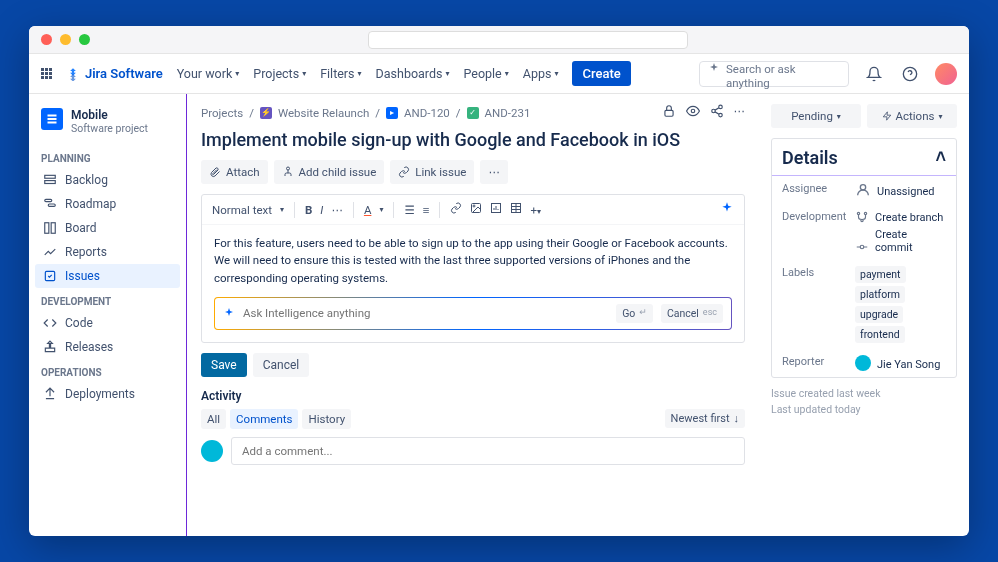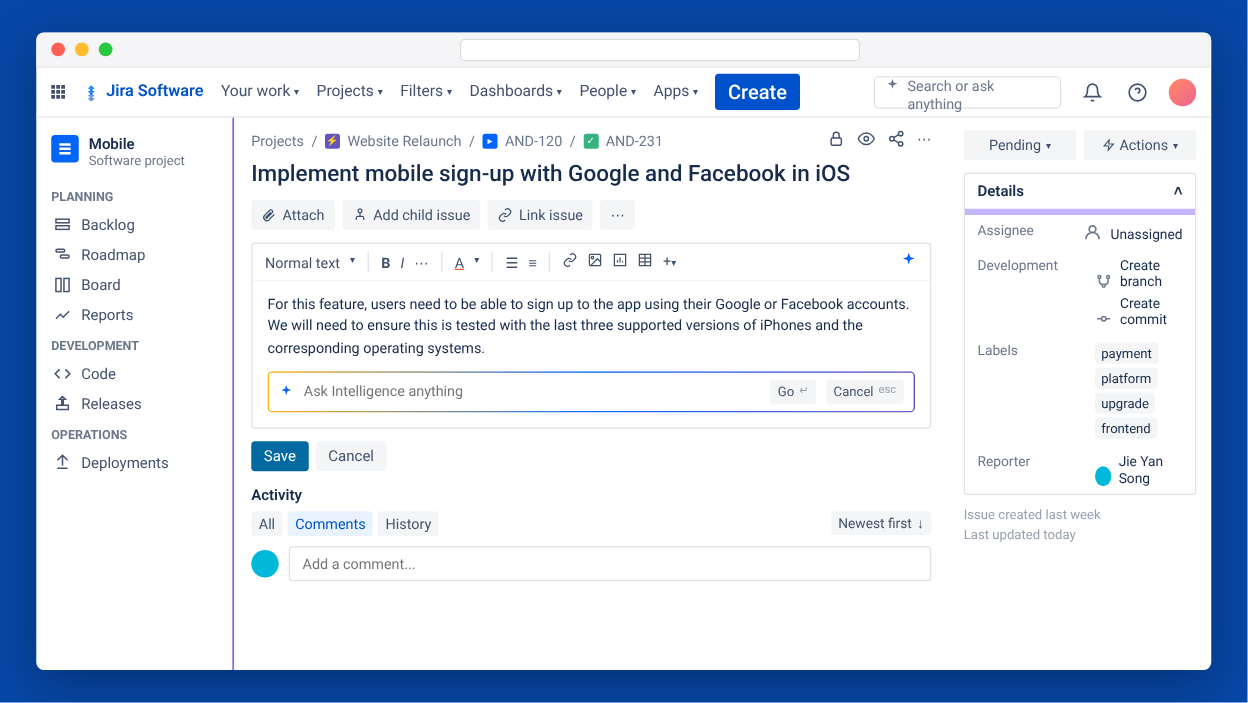--- a/index.html
+++ b/index.html
@@ -10,21 +10,21 @@
 .dred{background:#ff5f57}.dye{background:#febc2e}.dgr{background:#28c840}
 .titlebar .url{flex:1;display:flex;justify-content:center}
 .titlebar .url span{background:#fff;border:1px solid #ddd;height:18px;width:320px;border-radius:4px}
 .topnav{height:40px;border-bottom:1px solid #e5e5e5;display:flex;align-items:center;padding:0 12px;gap:14px;font-size:12.5px;color:#42526e}
 .apps-icon{display:grid;grid-template-columns:repeat(3,3px);grid-template-rows:repeat(3,3px);gap:1px}
 .apps-icon span{background:#42526e;width:3px;height:3px}
 .brand{display:flex;align-items:center;gap:5px;color:#0052cc;font-weight:600;font-size:13px}
 .brand svg{width:14px;height:14px}
 .navitem{display:flex;align-items:center;gap:3px;cursor:pointer}
 .caret{font-size:8px}
-.create-btn{background:#0052cc;color:#fff;border:none;padding:5px 10px;border-radius:3px;font-size:16px;font-weight:500;cursor:pointer}
+.create-btn{background:#0052cc;color:#fff;border:none;padding:5px 10px;border-radius:3px;font-size:13px;font-weight:500;cursor:pointer}
 .spacer{flex:1}
 .search{border:1px solid #dfe1e6;border-radius:4px;height:26px;width:150px;display:flex;align-items:flex-start;padding:0 8px;gap:6px;font-size:11.5px;color:#6b778c}
 .icbtn{width:22px;height:22px;display:flex;align-items:center;justify-content:center;color:#42526e;cursor:pointer}
 .avatar{width:22px;height:22px;border-radius:50%;background:linear-gradient(135deg,#ff8a65,#f06292)}
 .body{flex:1;display:flex;overflow:hidden}
 .sidebar{width:158px;border-right:1px solid #6d28d9;padding:10px 6px;font-size:12px;color:#42526e;overflow-y:auto}
 .proj{display:flex;gap:8px;padding:4px 6px;margin-bottom:6px}
 .proj .picon{width:22px;height:22px;background:#0065ff;border-radius:3px;display:flex;align-items:center;justify-content:center}
 .proj .picon svg{width:12px;height:12px;fill:#fff}
 .proj .pname{font-weight:600;color:#172b4d;font-size:12px}
@@ -37,21 +37,21 @@
 .breadcrumb{display:flex;align-items:center;gap:6px;font-size:11.5px;color:#6b778c;margin-bottom:8px}
 .breadcrumb .sep{color:#6b778c}
 .breadcrumb a{color:#6b778c;cursor:pointer}
 .breadcrumb .isq{width:12px;height:12px;border-radius:2px;display:inline-flex;align-items:center;justify-content:center;font-size:8px;color:#fff}
 .bcactions{margin-left:auto;display:flex;gap:10px;color:#42526e}
 h1.title{font-size:18px;font-weight:500;color:#172b4d;margin-bottom:10px}
 .actionrow{display:flex;gap:6px;margin-bottom:10px}
 .chip{background:#f4f5f7;border:none;padding:5px 8px;border-radius:3px;font-size:11.5px;color:#42526e;display:flex;align-items:center;gap:5px;cursor:pointer}
 .editor{border:1px solid #dfe1e6;border-radius:3px;margin-bottom:10px}
 .toolbar{display:flex;align-items:center;gap:10px;padding:6px 10px;border-bottom:1px solid #f4f5f7;font-size:11.5px;color:#42526e}
-.toolbar .tgrp{display:flex;gap:8px;}
+.toolbar .tgrp{display:flex;gap:8px;align-items:center}
 .toolbar .sep{width:1px;height:16px;background:#dfe1e6}
 .toolbar .ai{margin-left:auto;color:#0052cc}
 .desc{padding:10px 12px;font-size:11.5px;color:#172b4d;line-height:1.5}
 .aiinput{margin:0 12px 12px;border:1.5px solid transparent;border-radius:4px;padding:6px 8px;display:flex;align-items:center;gap:8px;font-size:11.5px;background:linear-gradient(#fff,#fff) padding-box,linear-gradient(90deg,#ffab00,#0065ff,#6554c0) border-box}
 .aiinput input{flex:1;border:none;outline:none;font-size:11.5px;color:#6b778c}
 .aiinput .kbtn{background:#f4f5f7;padding:3px 6px;border-radius:3px;font-size:10.5px;color:#42526e;display:flex;gap:4px;align-items:flex-start}
 .aiinput kbd{font-size:9px;color:#97a0af;font-family:inherit}
 .savebar{display:flex;gap:6px;margin-bottom:12px}
 .btn-primary{background:#0369a1;color:#fff;border:none;padding:5px 10px;border-radius:3px;font-size:12px;cursor:pointer}
 .btn-subtle{background:#f4f5f7;color:#42526e;border:none;padding:5px 10px;border-radius:3px;font-size:12px;cursor:pointer}
@@ -60,22 +60,22 @@
 .tab{padding:3px 6px;border-radius:3px;cursor:pointer;background:#f4f5f7;color:#42526e}
 .tab.active{background:#e9f2ff;color:#0052cc}
 .tabs .sort{margin-left:auto;background:#f4f5f7;padding:3px 6px;border-radius:3px;font-size:11px;color:#42526e;display:flex;gap:4px;align-items:flex-end}
 .addcomment{display:flex;gap:8px;align-items:center}
 .addcomment .av{width:22px;height:22px;border-radius:50%;background:#00b8d9}
 .addcomment input{flex:1;border:1px solid #dfe1e6;border-radius:3px;padding:6px 10px;font-size:11.5px;outline:none}
 .right{width:210px;padding:10px 12px;font-size:11.5px;color:#42526e}
 .right .toprow{display:flex;gap:6px;margin-bottom:10px}
 .statusbtn{flex:1;background:#f4f5f7;border:none;padding:5px 8px;border-radius:3px;font-size:11.5px;color:#42526e;display:flex;align-items:center;justify-content:center;gap:4px;cursor:pointer}
 .details{border:1px solid #dfe1e6;border-radius:3px;margin-bottom:8px}
-.details .dhdr{padding:7px 10px;border-bottom:5px solid #c4b5fd;font-weight:600;font-size:12px;color:#172b4d;display:flex;justify-content:space-between;align-items:center}
-.drow{display:flex;padding:6px 10px;gap:24px;font-size:11px}
+.details .dhdr{padding:7px 10px;border-bottom:1px solid #c4b5fd;font-weight:600;font-size:18px;color:#172b4d;display:flex;justify-content:space-between;align-items:center}
+.drow{display:flex;padding:6px 10px;gap:3px;font-size:11px}
 .drow .lbl{width:70px;color:#6b778c}
 .drow .val{flex:1;color:#172b4d;display:flex;flex-direction:column;gap:4px}
 .valline{display:flex;align-items:flex-end;gap:6px}
 .tag{background:#f4f5f7;padding:2px 5px;border-radius:3px;font-size:10.5px}
 .tags{display:flex;flex-wrap:wrap;gap:3px}
 .avsm{width:16px;height:16px;border-radius:50%;background:#00b8d9;display:flex;align-items:center;justify-content:center}
 .meta{font-size:10.5px;color:#97a0af;line-height:1.5}
 svg{flex-shrink:0}
 </style>
 </head>
@@ -189,20 +189,27 @@
             <rect x="3" y="3" width="7" height="18"></rect>
             <rect x="14" y="3" width="7" height="18"></rect>
           </svg>
           <span>Board</span>
         </div>
       <div class="sitem">
           <svg viewBox="0 0 24 24" fill="none" stroke="currentColor" stroke-width="2">
             <path d="M3 17l6-6 4 4 8-8"></path>
           </svg>
           <span>Reports</span>
+        </div>
+      <div class="sitem active">
+          <svg viewBox="0 0 24 24" fill="none" stroke="currentColor" stroke-width="2">
+            <rect x="4" y="4" width="16" height="16" rx="2"></rect>
+            <path d="M9 12l2 2 4-4"></path>
+          </svg>
+          <span>Issues</span>
         </div>
       <div class="sgroup">DEVELOPMENT</div>
       <div class="sitem">
           <svg viewBox="0 0 24 24" fill="none" stroke="currentColor" stroke-width="2">
             <path d="M16 18l6-6-6-6M8 6l-6 6 6 6"></path>
           </svg>
           <span>Code</span>
         </div>
       <div class="sitem">
           <svg viewBox="0 0 24 24" fill="none" stroke="currentColor" stroke-width="2">

